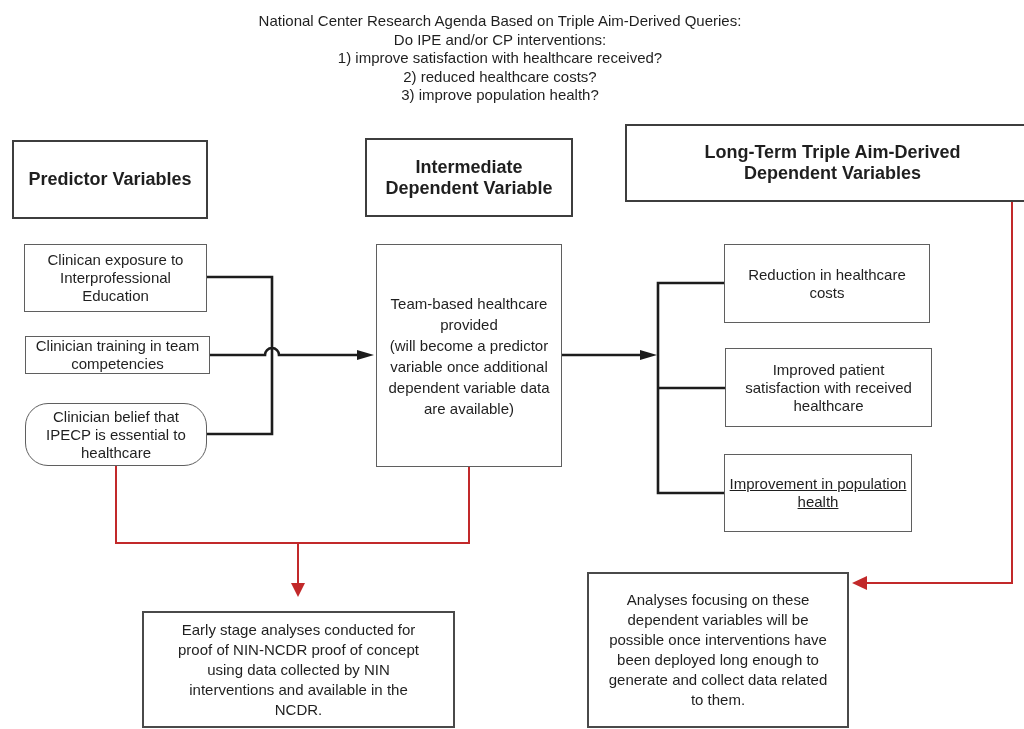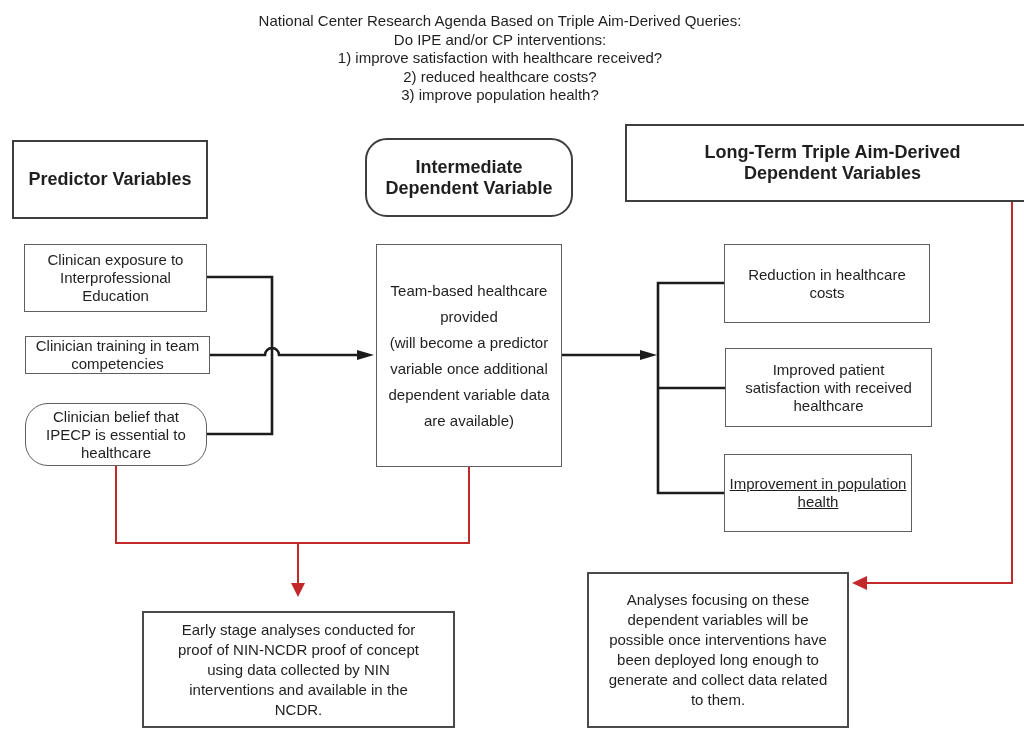--- a/index.html
+++ b/index.html
@@ -14,28 +14,28 @@
   .box{
     position:absolute;box-sizing:border-box;background:#ffffff;
     display:flex;align-items:center;justify-content:center;
     text-align:center;white-space:pre-line;z-index:2;
   }
   .hdr{border:2px solid #3e3e3e;font-weight:bold;font-size:18px;line-height:21px;}
   .node{border:1.5px solid #5f5f5f;font-size:15px;line-height:18px;}
   .note{border:2px solid #4a4a4a;font-size:15px;line-height:20px;margin-top:13px;}
   
   #h-predictor   {left:12px;  top:140px; width:196px; height:79px;}
-  #h-intermediate{left:365px; top:138px; width:208px; height:79px;border-radius:22px;}
+  #h-intermediate{left:365px; top:138px; width:208px; height:79px;}
   #h-longterm    {left:625px; top:124px; width:415px; height:78px;}
   
   #p-exposure{left:24px; top:244px; width:183px; height:68px;}
   #p-training{left:25px; top:336px; width:185px; height:38px;}
   #p-belief  {left:25px; top:403px; width:182px; height:63px;border-radius:23px;}
   
-  #m-teambased{left:376px; top:244px; width:186px; height:223px; line-height:26px;}
+  #m-teambased{left:376px; top:244px; width:186px; height:223px; line-height:21px;}
   
   #o-costs       {left:724px; top:244px; width:206px; height:79px;}
   #o-satisfaction{left:725px; top:348px; width:207px; height:79px;}
   #o-population  {left:724px; top:454px; width:188px; height:78px;text-decoration:underline;}
   
   #n-early {left:142px; top:598px; width:313px; height:117px;}
   #n-future{left:587px; top:559px; width:262px; height:156px;}
   svg.connectors{position:absolute;left:0;top:0;z-index:1;pointer-events:none;}
 </style>
 </head>

